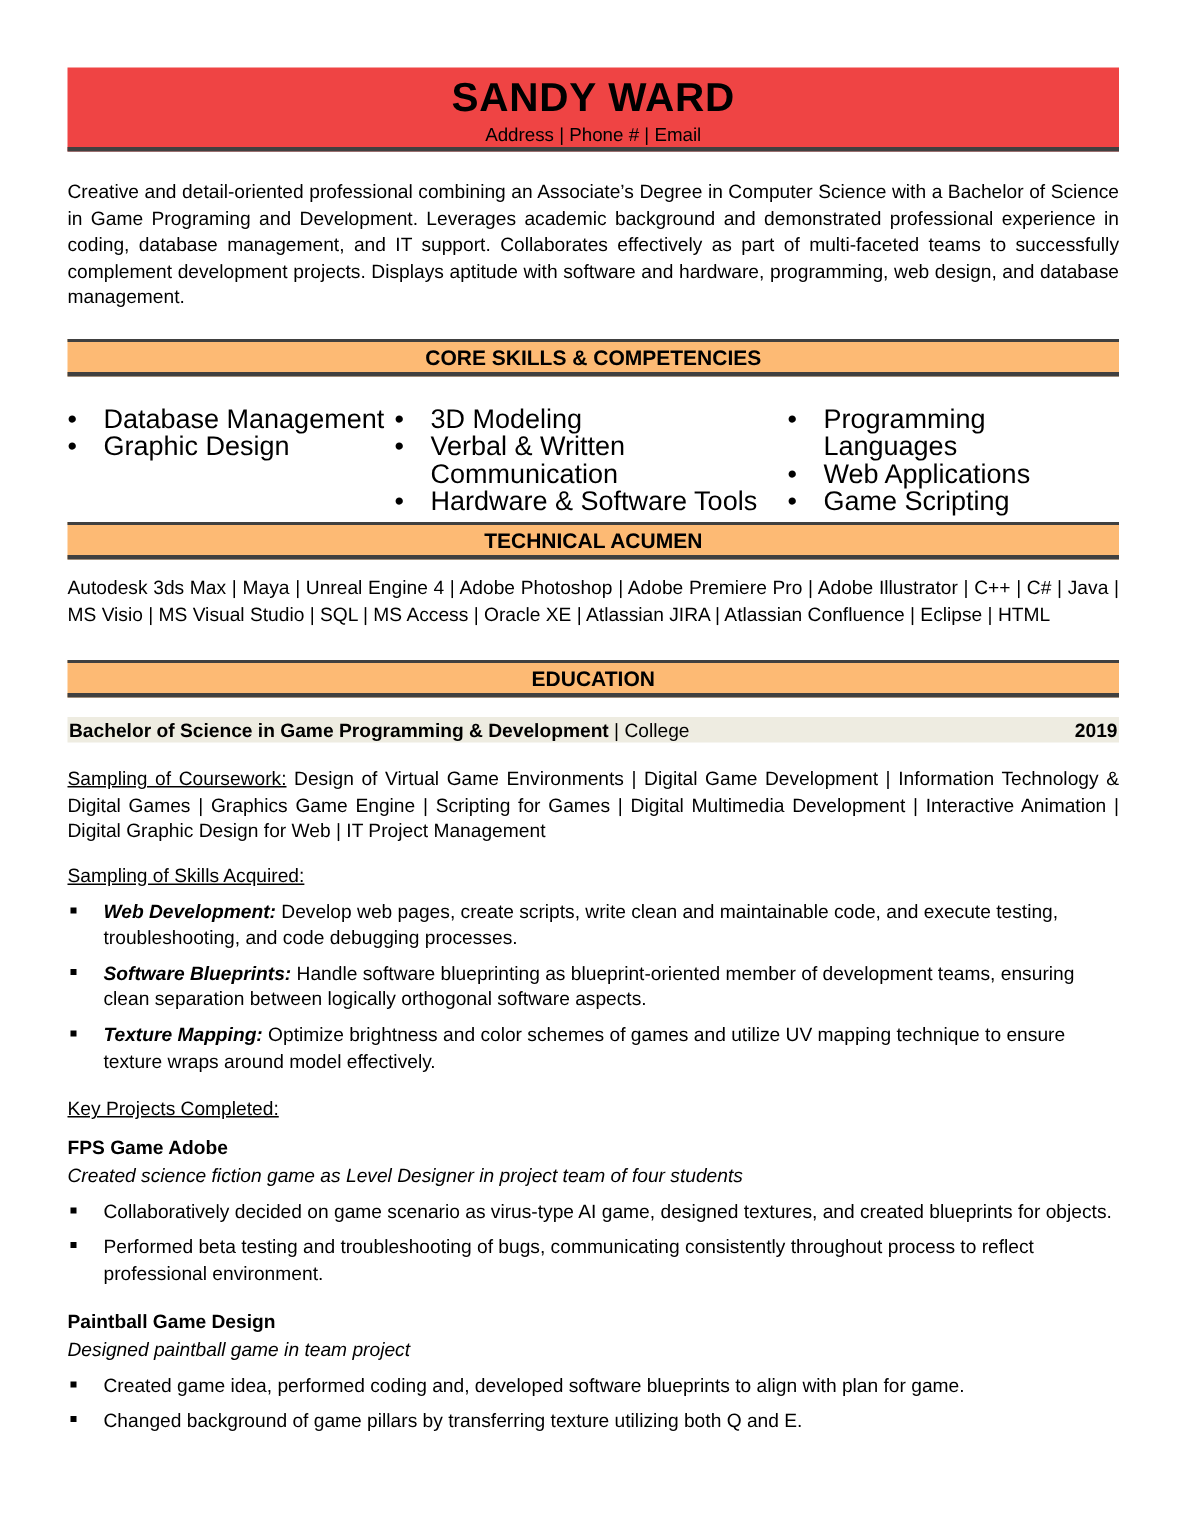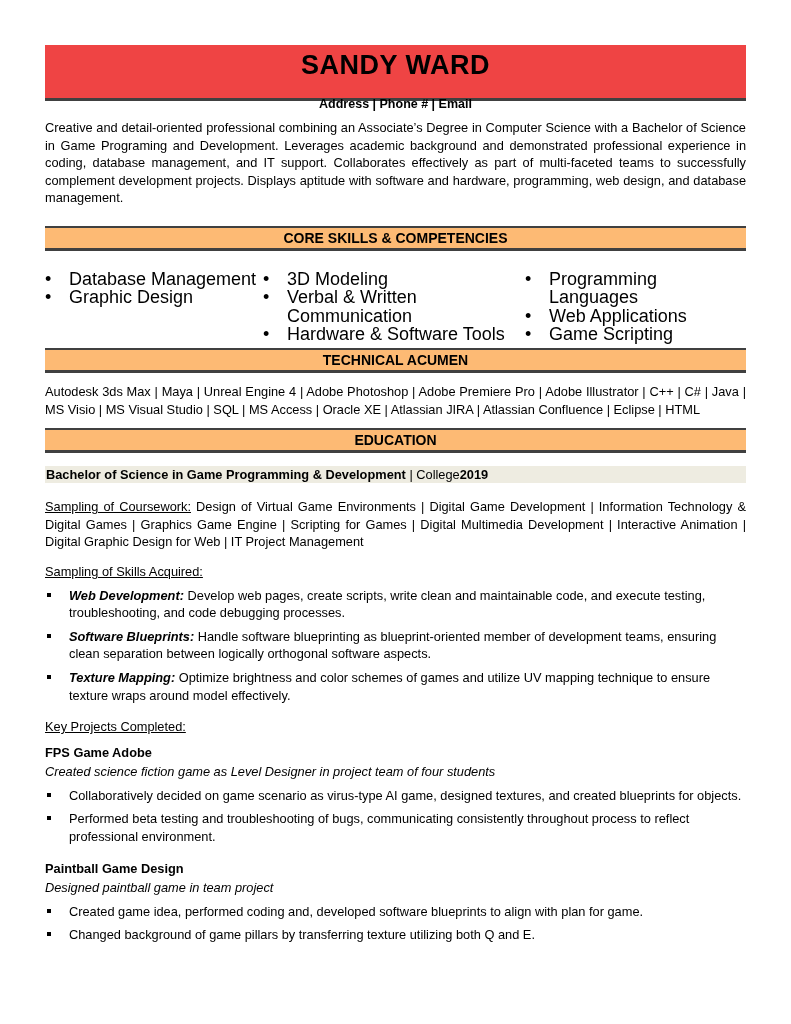--- a/index.html
+++ b/index.html
@@ -6,35 +6,35 @@
     body {
       width: 791px; height: 1024px; position: relative; overflow: hidden;
       font-family: "Liberation Sans", sans-serif; color: #000;
     }
     .page { position: absolute; left: 45px; top: 45px; width: 701px; }
     .name-bar {
       background: #ef4444; height: 56px; border-bottom: 3px solid #404040;
       text-align: center; box-sizing: border-box; padding-top: 4px;
     }
     .name { font-size: 27px; font-weight: bold; letter-spacing: 0.5px; line-height: 32px; }
-    .contact { font-size: 12.5px; line-height: 16px; margin-top: 15px; font-weight: bold; }
+    .contact { font-size: 12.5px; line-height: 16px; margin-top: 1px; }
     .headline { text-align: center; font-weight: bold; font-size: 15.5px; margin-top: 12px; line-height: 20px; }
     .summary { font-size: 12.8px; line-height: 17.6px; text-align: justify; margin-top: 18px; }
     .sec-bar {
       background: #fdba74; border-top: 2px solid #404040; border-bottom: 3px solid #404040;
       text-align: center; font-weight: bold; font-size: 14px; line-height: 20px; height: 20px;
     }
     .skills { display: flex; font-size: 18px; line-height: 18.5px; margin-top: 19px; }
     .skills ul { list-style: none; margin: 0; padding: 0; }
     .skills li { position: relative; padding-left: 24px; }
     .skills li::before { content: "\2022"; position: absolute; left: 0; top: 0; }
     .col1 { width: 218px; } .col2 { width: 262px; } .col3 { width: 221px; }
     .tech { font-size: 12.8px; line-height: 17.6px; text-align: justify; margin-top: 10px; }
     .edu-row {
-      background: #eeece1; display: flex; 
+      background: #eeece1; display: flex; justify-content: space-between;
       font-size: 12.8px; line-height: 17px; margin-top: 13px; padding: 0 1px;
     }
     .b { font-weight: bold; }
     .u { text-decoration: underline; }
     .para { font-size: 12.8px; line-height: 17.6px; }
     .coursework { text-align: justify; margin-top: 15px; }
     .sub-head { margin-top: 12px; }
     .sq-list { list-style: none; margin: 0; padding: 0; font-size: 12.8px; line-height: 17.6px; }
     .sq-list li { position: relative; padding-left: 24px; margin-top: 6px; }
     .sq-list li::before {
@@ -69,21 +69,21 @@
     <ul class="col3">
       <li>Programming Languages</li>
       <li>Web Applications</li>
       <li>Game Scripting</li>
     </ul>
   </div>
 
   <div class="sec-bar" style="margin-top:4px;">TECHNICAL ACUMEN</div>
   <div class="tech">Autodesk 3ds Max | Maya | Unreal Engine 4 | Adobe Photoshop | Adobe Premiere Pro | Adobe Illustrator | C++ | C# | Java | MS Visio | MS Visual Studio | SQL | MS Access | Oracle XE | Atlassian JIRA | Atlassian Confluence | Eclipse | HTML</div>
 
-  <div class="sec-bar" style="margin-top:10px;">EDUCATION</div>
+  <div class="sec-bar" style="margin-top:22px;">EDUCATION</div>
   <div class="edu-row">
     <span><span class="b">Bachelor of Science in Game Programming &amp; Development</span><span> | College</span></span>
     <span class="b">2019</span>
   </div>
 
   <div class="para coursework"><span class="u">Sampling of Coursework:</span><span> Design of Virtual Game Environments | Digital Game Development | Information Technology &amp; Digital Games | Graphics Game Engine | Scripting for Games | Digital Multimedia Development | Interactive Animation | Digital Graphic Design for Web | IT Project Management</span></div>
 
   <div class="para u sub-head">Sampling of Skills Acquired:</div>
   <ul class="sq-list">
     <li><span class="b" style="font-style:italic">Web Development:</span><span> Develop web pages, create scripts, write clean and maintainable code, and execute testing, troubleshooting, and code debugging processes.</span></li>

